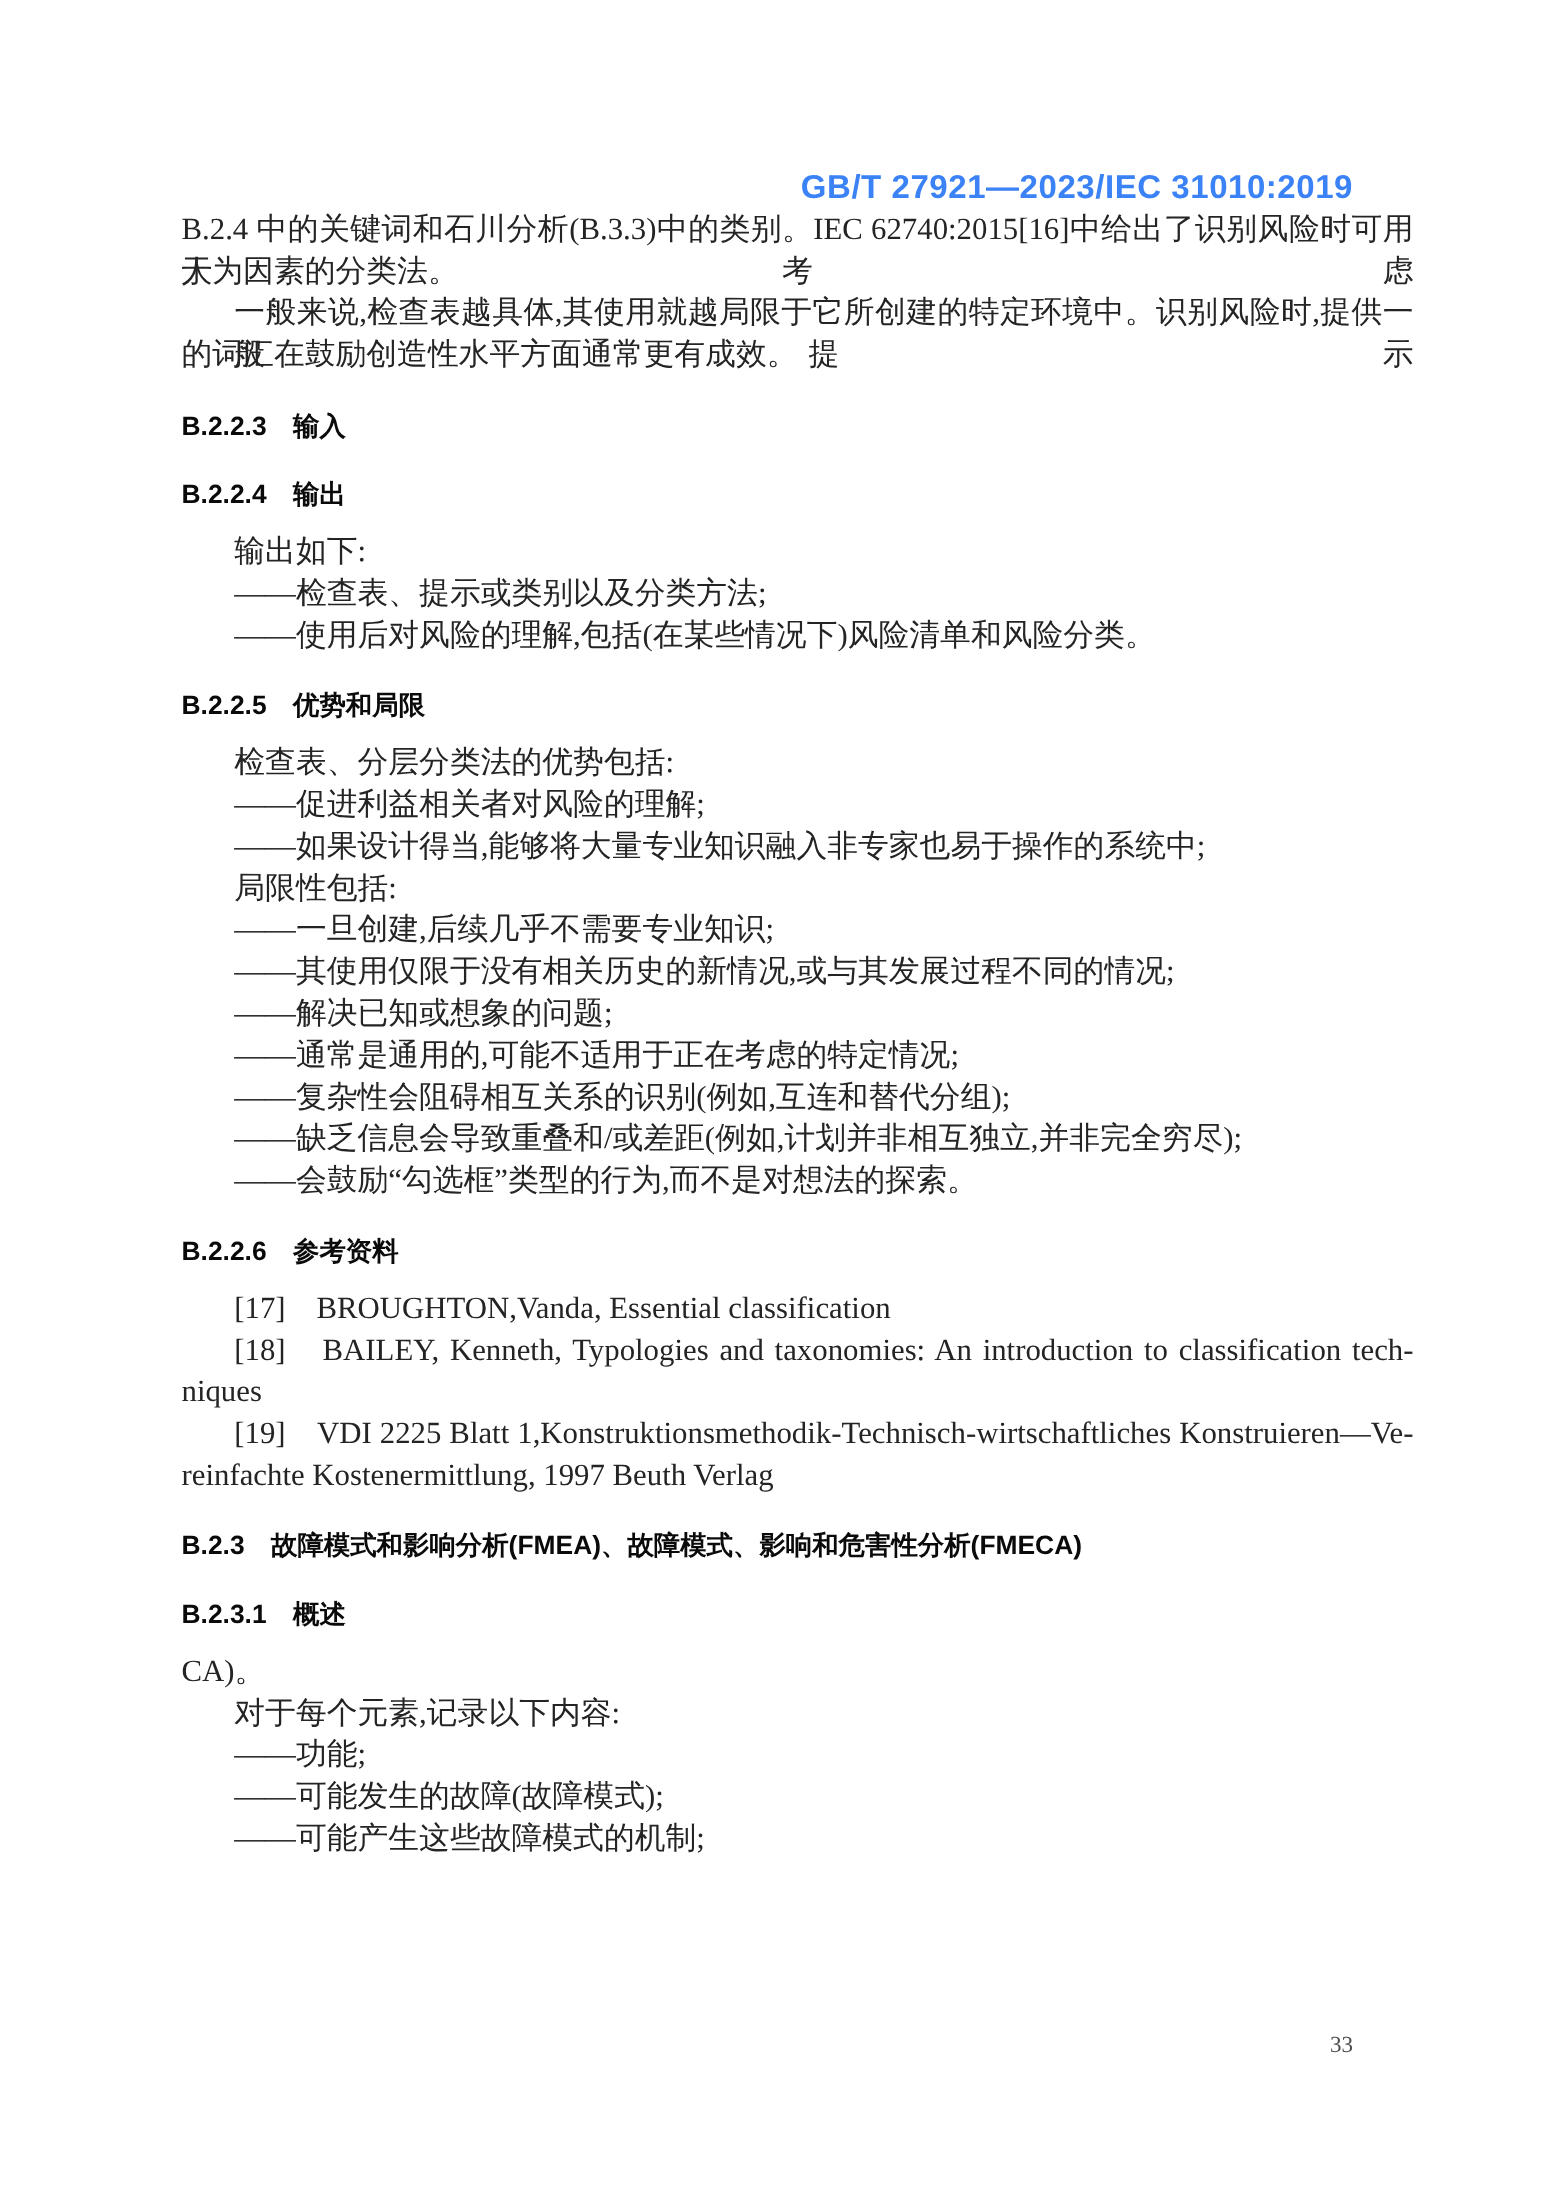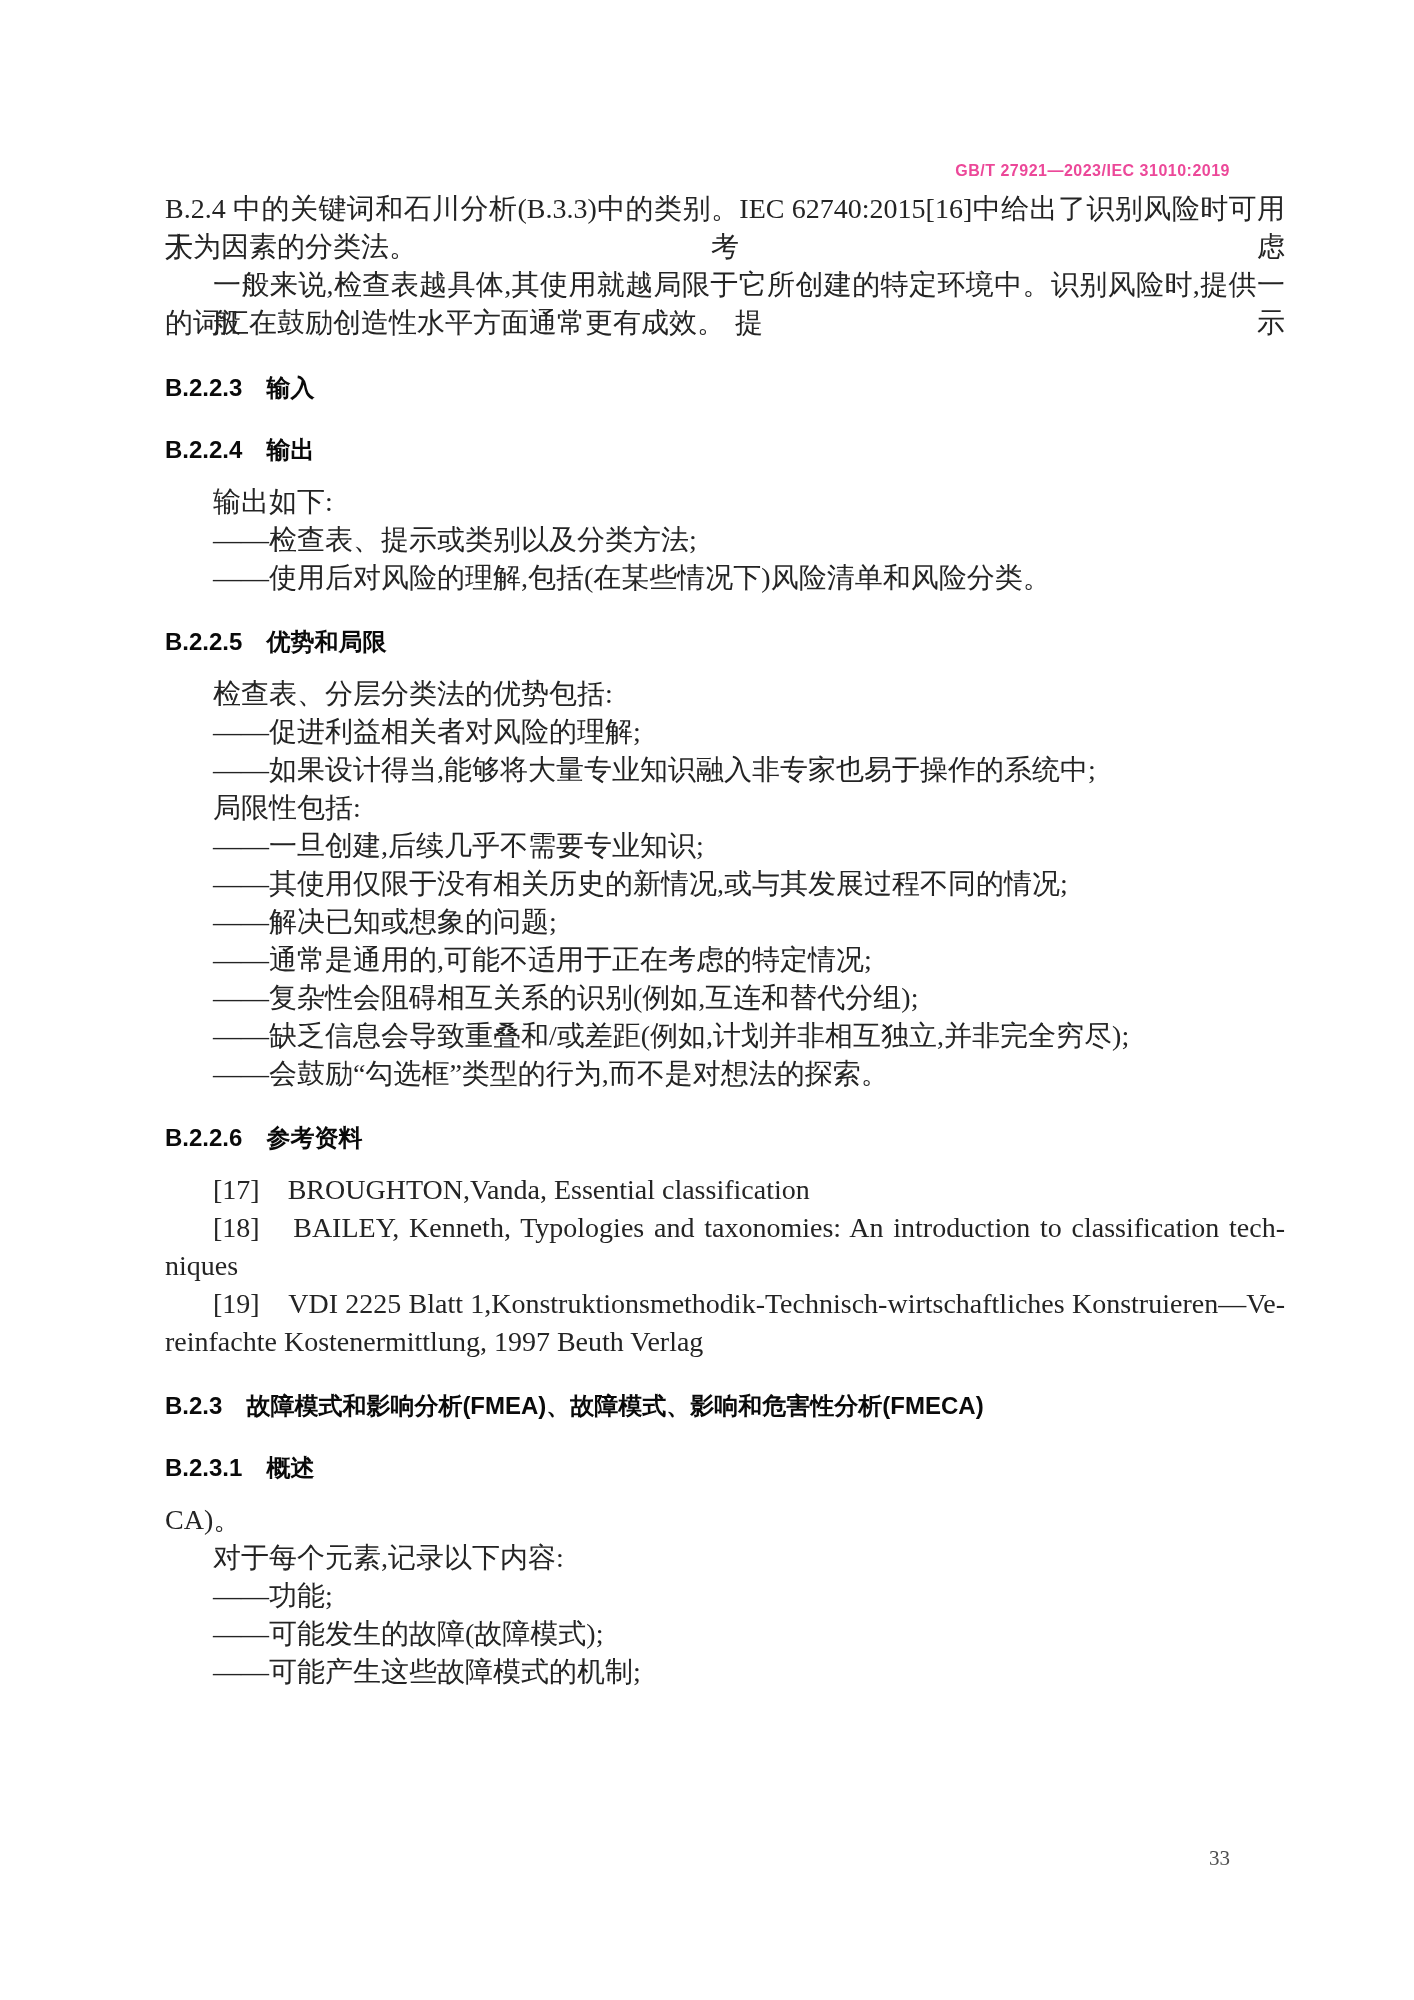--- a/index.html
+++ b/index.html
@@ -9,21 +9,21 @@
     background:#ffffff;
     overflow:hidden;
     font-family:"Liberation Serif","DejaVu Serif",serif;
     color:#212121;
   }
   .inner{padding:156px 129px 0 165px;}
   .header{
     height:30px;line-height:30px;margin-bottom:4px;
     text-align:right;padding-right:55px;
     font-family:"Liberation Sans","DejaVu Sans",sans-serif;
-    font-weight:bold;font-size:16px;letter-spacing:.5px;color:#ec4899;
+    font-weight:bold;font-size:30px;letter-spacing:.5px;color:#3b82f6;
   }
   .content{}
   .line{
     font-size:28px;line-height:38px;height:38px;
     text-align:left;color:#242424;
   }
   .line.indent{padding-left:48px;}
   .line.fill{text-align:justify;text-align-last:justify;}
   .h{
     font-family:"Liberation Sans","DejaVu Sans",sans-serif;

